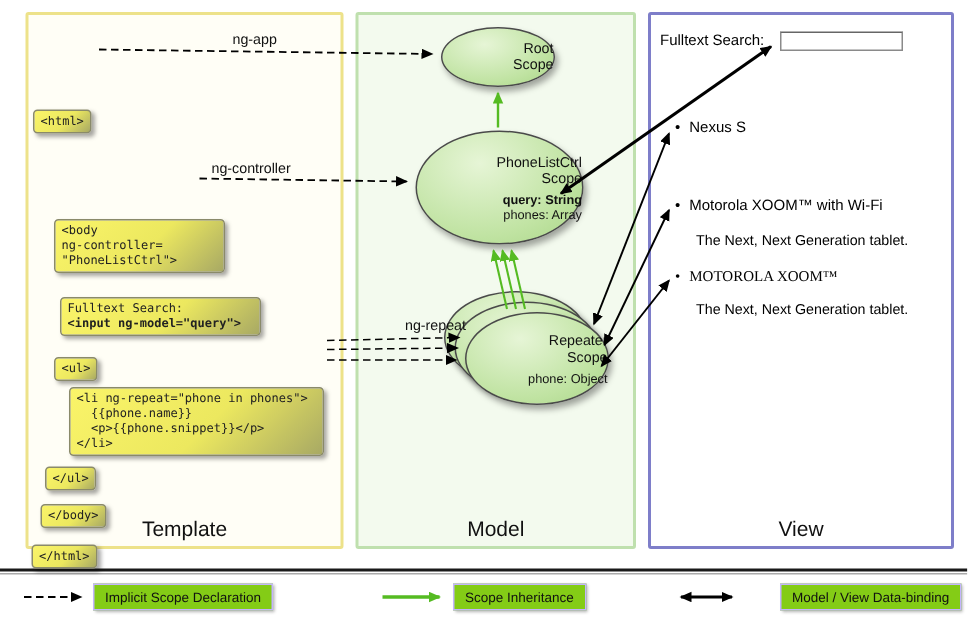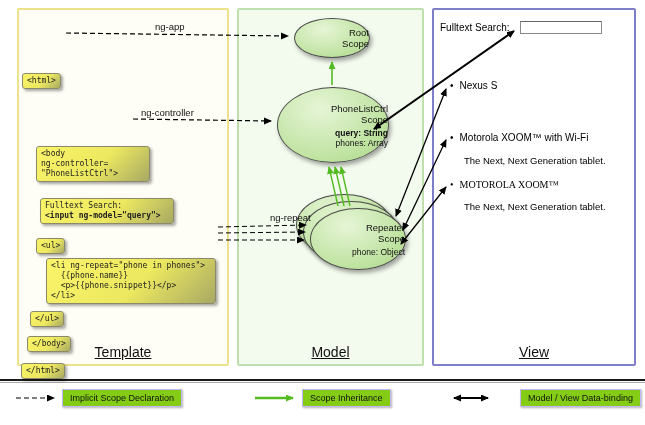--- a/index.html
+++ b/index.html
@@ -4,21 +4,21 @@
 <style>
   html,body{margin:0;padding:0;background:#fff;}
   .canvas{position:relative;width:645px;height:425px;background:#fff;overflow:hidden;
           font-family:"Liberation Sans",sans-serif;color:#111;}
 
   
   .panel{position:absolute;top:8px;height:358px;border-radius:2px;box-sizing:border-box;z-index:1;}
   .panel-template{left:17px;width:212px;border:2px solid #ede28a;background:#fffef6;}
   .panel-model{left:237px;width:187px;border:2px solid #bfe0ae;background:#f3faee;}
   .panel-view{left:432px;width:204px;border:2px solid #7e7ec9;background:#ffffff;padding-left:20px;}
-  .col-label{position:absolute;bottom:4px;left:0;width:100%;text-align:center;font-size:14px;color:#111;text-decoration:underline;}
+  .col-label{position:absolute;bottom:4px;left:0;width:100%;text-align:center;font-size:14px;color:#111;}
 
   
   .codebox{position:absolute;z-index:3;box-sizing:border-box;
            background:linear-gradient(135deg,#faf469 0%,#ece85f 55%,#a8a964 100%);
            border:1px solid #8a8a6a;border-radius:3px;
            box-shadow:2px 2px 3px rgba(0,0,0,0.35);
            font-family:"DejaVu Sans Mono",monospace;font-size:8px;line-height:10px;
            padding:2px 4px;color:#222;margin-top:47px;}
   .codebox div{white-space:pre;}
   .b{font-weight:bold;}

